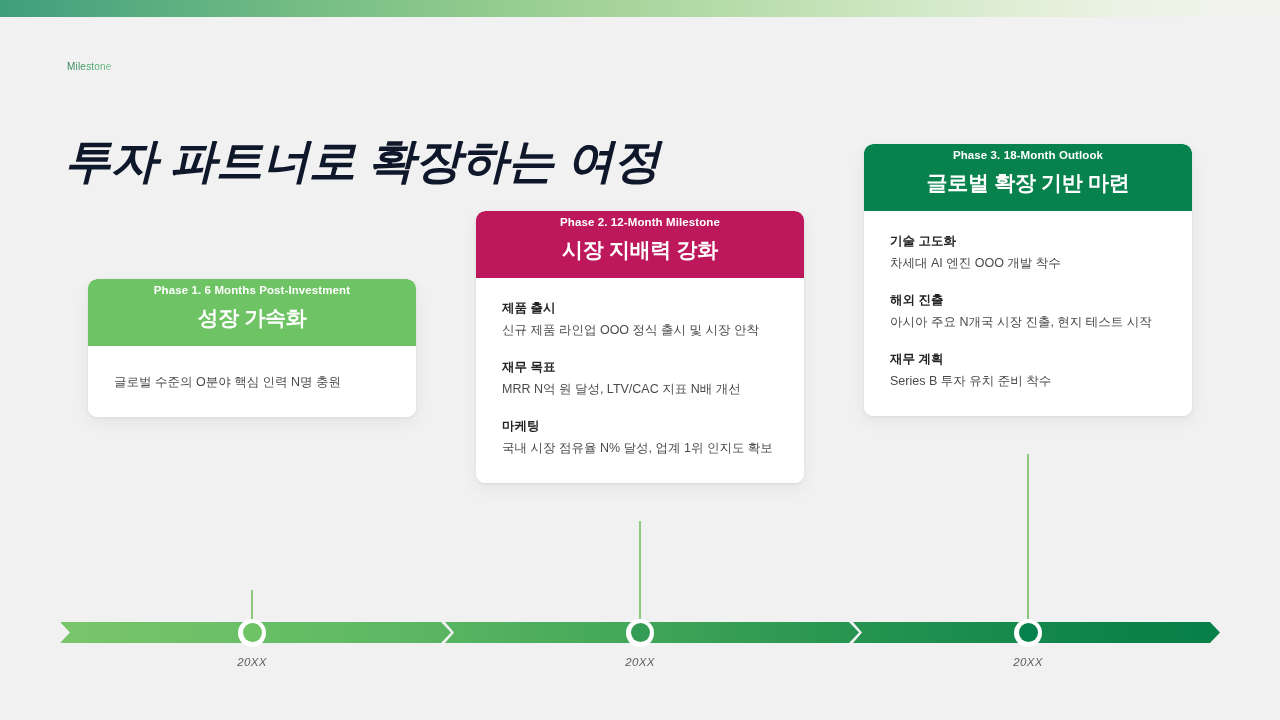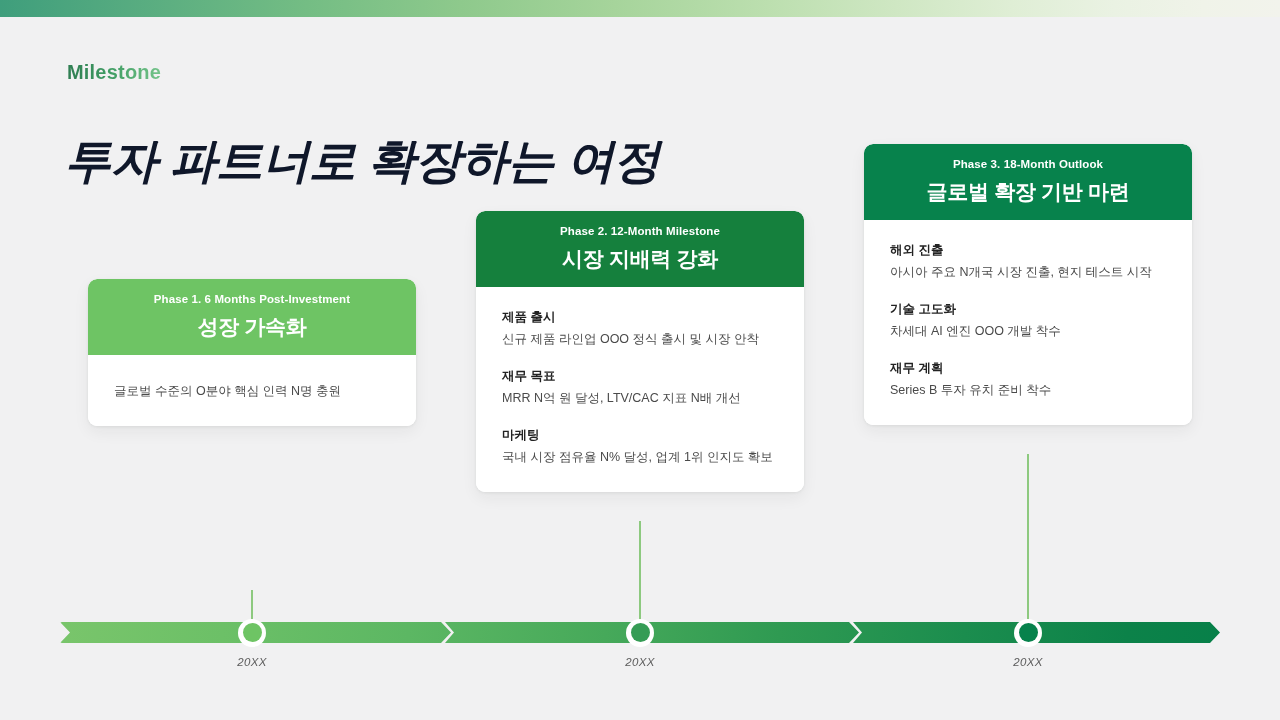--- a/index.html
+++ b/index.html
@@ -33,22 +33,22 @@
         #eaf2e3 87%,
         #f0f3e9 94%,
         #f2f3ec 100%);
   }
 
   
   .eyebrow {
     position: absolute;
     left: 67px;
     top: 61px;
-    font-size: 20px;
-    font-weight: bold;
+    font-size: 10px;
+    font-weight: normal;
     letter-spacing: 0.2px;
     background: linear-gradient(90deg, #2f7d52 0%, #3f9c63 45%, #74c48a 100%);
     -webkit-background-clip: text;
     background-clip: text;
     color: #3f9c63;
     -webkit-text-fill-color: transparent;
     white-space: nowrap;
   }
   .slide-title {
     position: absolute;
@@ -65,21 +65,21 @@
   
   .card {
     position: absolute;
     width: 328px;
     border-radius: 9px;
     overflow: hidden;
     background: #ffffff;
     box-shadow: 0 1px 3px rgba(30,40,30,0.07), 0 6px 16px rgba(30,40,30,0.06);
   }
   .card-head {
-    padding: 14px 10px 16px;
+    padding: 5px 10px 16px;
     text-align: center;
     border-radius: 9px 9px 0 0;
   }
   .card-phase {
     font-size: 11.5px;
     font-weight: bold;
     color: #ffffff;
     letter-spacing: 0.1px;
     line-height: 1.2;
     white-space: nowrap;
@@ -213,21 +213,21 @@
     <div class="card-heading">성장 가속화</div>
   </div>
   <div class="card-body">
     <div class="item">
       <div class="item-desc">글로벌 수준의 O분야 핵심 인력 N명 충원</div>
     </div>
   </div>
 </div>
 
 <div class="card" id="card-2">
-  <div class="card-head" style="background:#15803d;">
+  <div class="card-head" style="background:#be185d;">
     <div class="card-phase">Phase 2. 12-Month Milestone</div>
     <div class="card-heading">시장 지배력 강화</div>
   </div>
   <div class="card-body">
     <div class="item">
       <div class="item-title">제품 출시</div>
       <div class="item-desc">신규 제품 라인업 OOO 정식 출시 및 시장 안착</div>
     </div>
     <div class="item">
       <div class="item-title">재무 목표</div>
@@ -240,26 +240,26 @@
   </div>
 </div>
 
 <div class="card" id="card-3">
   <div class="card-head" style="background:#07824c;">
     <div class="card-phase">Phase 3. 18-Month Outlook</div>
     <div class="card-heading">글로벌 확장 기반 마련</div>
   </div>
   <div class="card-body">
     <div class="item">
+      <div class="item-title">기술 고도화</div>
+      <div class="item-desc">차세대 AI 엔진 OOO 개발 착수</div>
+    </div>
+    <div class="item">
       <div class="item-title">해외 진출</div>
       <div class="item-desc">아시아 주요 N개국 시장 진출, 현지 테스트 시작</div>
-    </div>
-    <div class="item">
-      <div class="item-title">기술 고도화</div>
-      <div class="item-desc">차세대 AI 엔진 OOO 개발 착수</div>
     </div>
     <div class="item">
       <div class="item-title">재무 계획</div>
       <div class="item-desc">Series B 투자 유치 준비 착수</div>
     </div>
   </div>
 </div>
 
 <div class="connector" id="connector-1"></div>
 <div class="connector" id="connector-2"></div>

